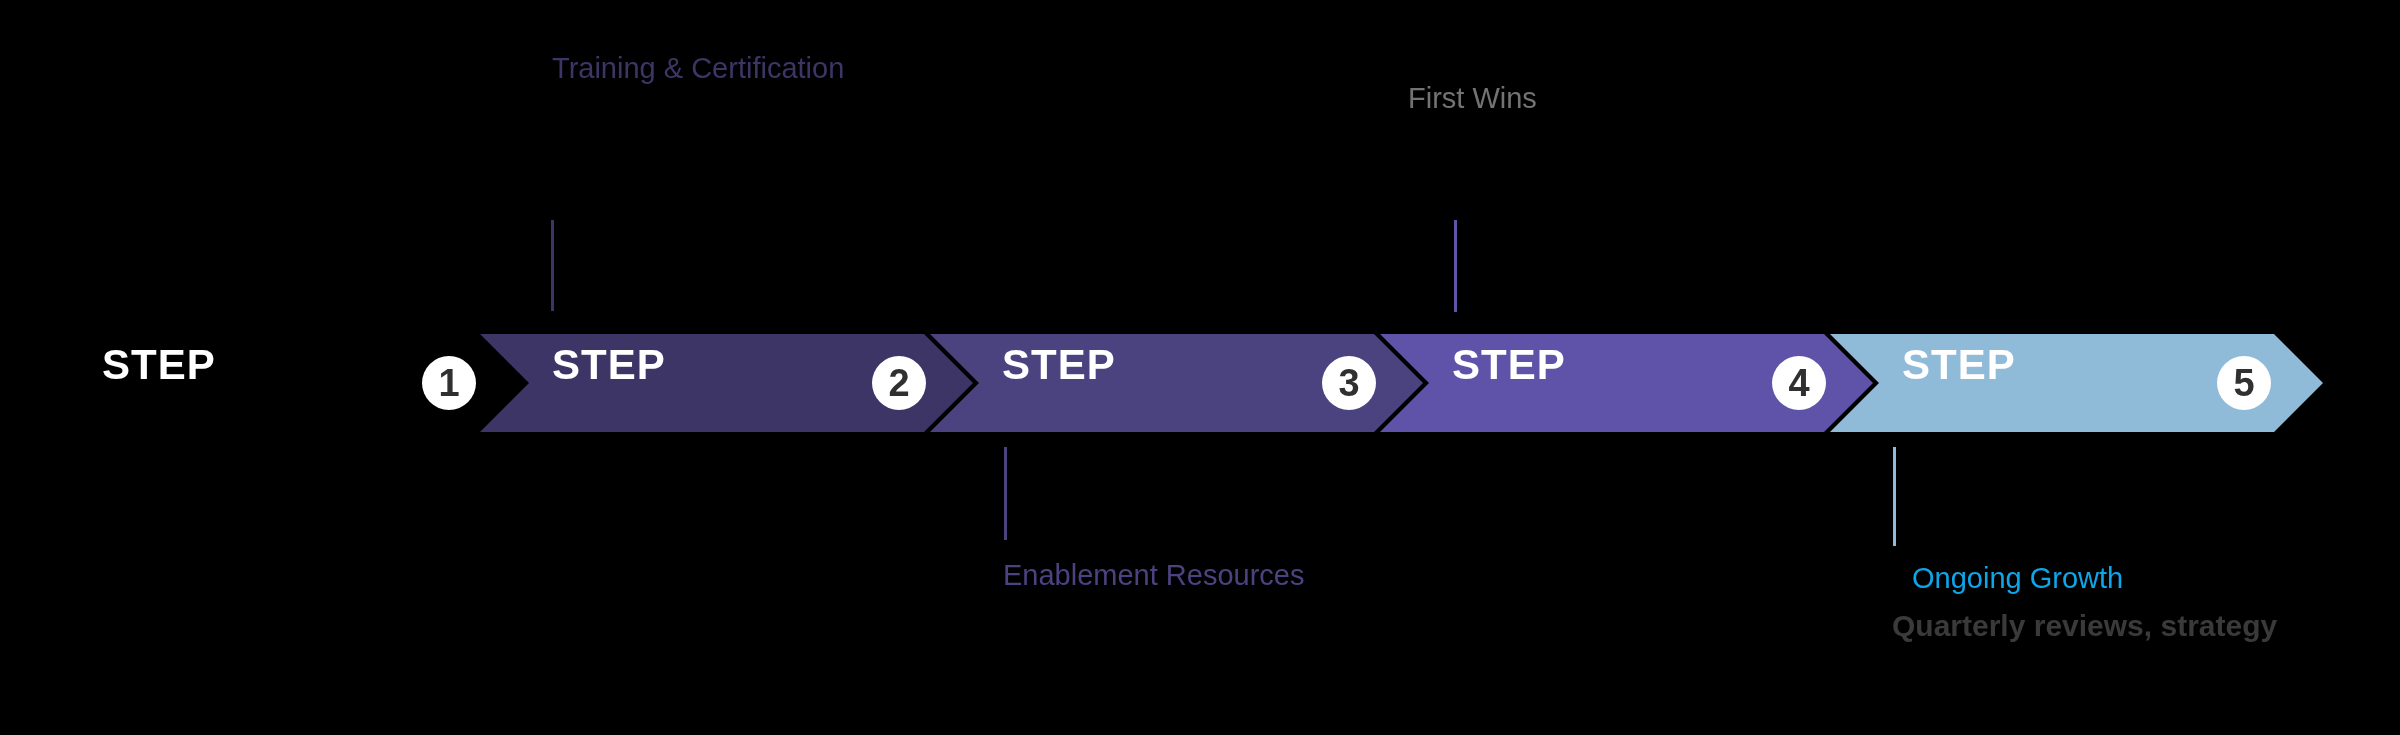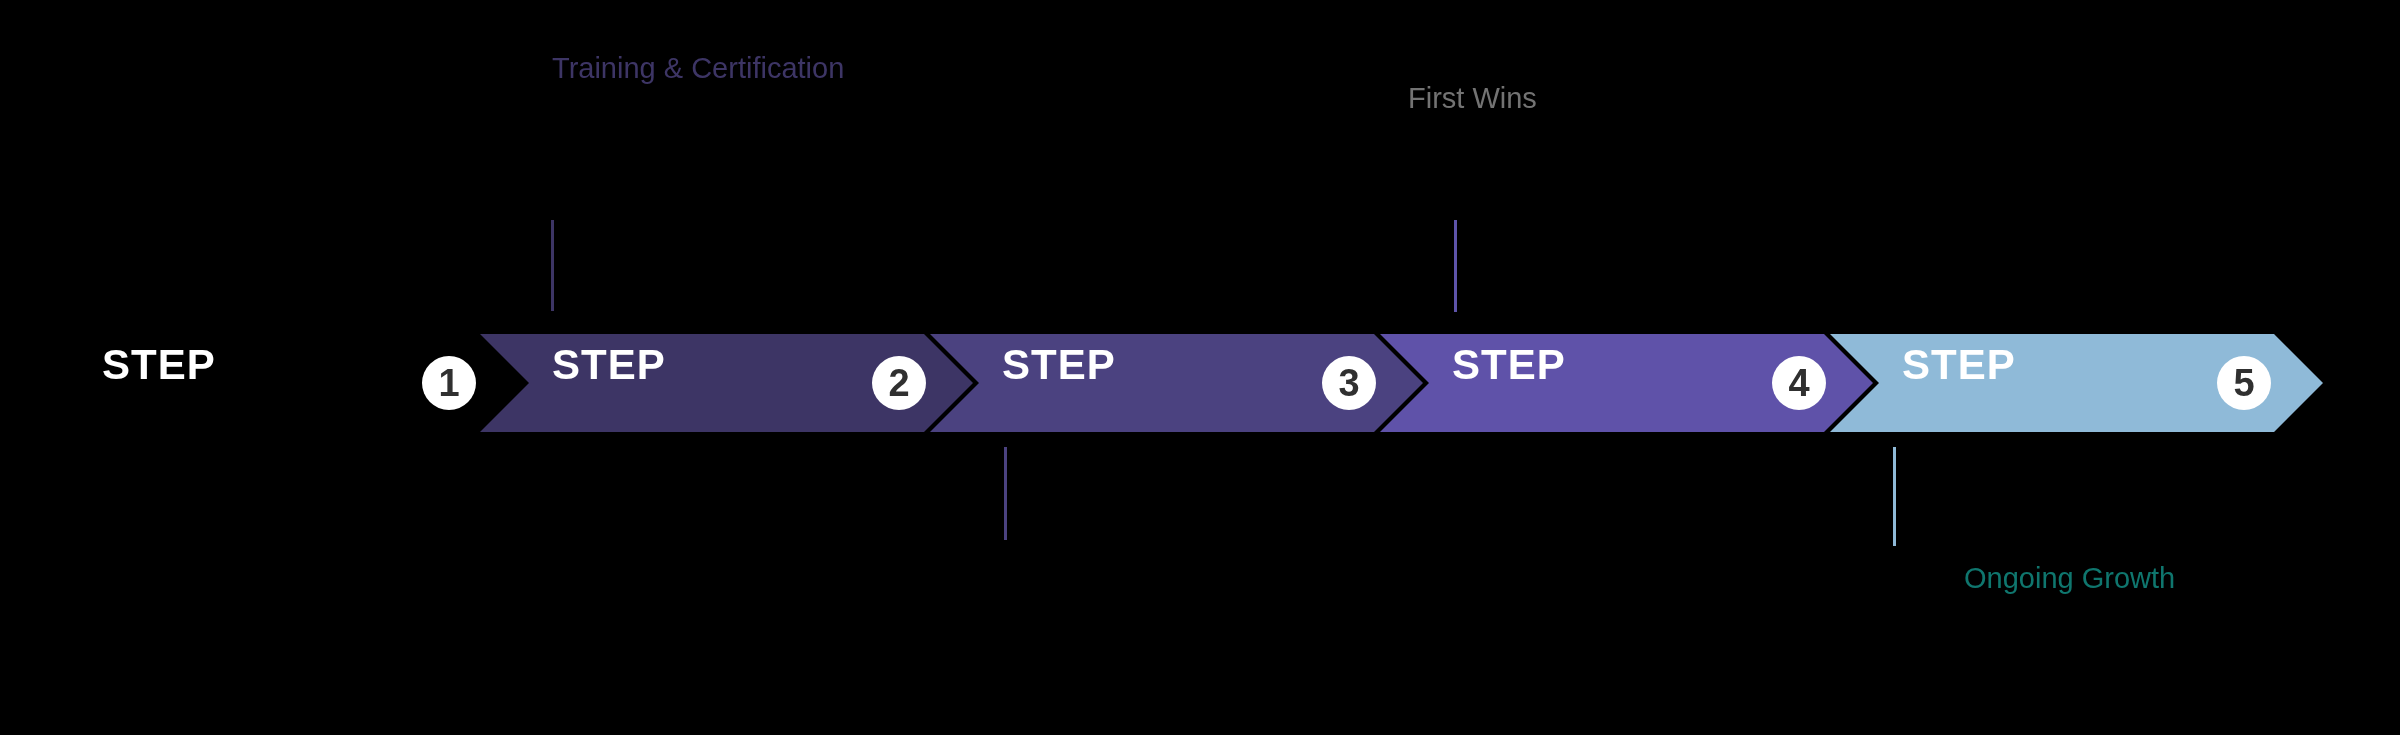--- a/index.html
+++ b/index.html
@@ -59,19 +59,21 @@
   <div class="badge" style="left:1772px">4</div>
   <div class="badge" style="left:2217px">5</div>
 
   <div class="callout-title" style="left:552px;top:51px;color:#3d3565">Training &amp; Certification</div>
   <div class="connector" style="left:551px;top:220px;height:91px;background:#3d3565"></div>
 
   <div class="callout-title" style="left:1408px;top:81px;color:#737373">First Wins</div>
   <div class="connector" style="left:1454px;top:220px;height:92px;background:#5e54aa"></div>
 
   <div class="connector" style="left:1004px;top:447px;height:93px;background:#4b4280"></div>
+  <div class="callout-title" style="left:1003px;top:558px;color:#4b4280">Enablement Resources</div>
 
   <div class="connector" style="left:1893px;top:447px;height:99px;background:#8fbad8"></div>
-  <div class="callout-title" style="left:1964px;top:561px;color:#0f766e">Ongoing Growth</div>
+  <div class="callout-title" style="left:1912px;top:561px;color:#0ea5e9">Ongoing Growth</div>
   <div class="desc">
+    <div>Quarterly reviews, strategy</div>
   </div>
 
 </div>
 
 </body></html>

